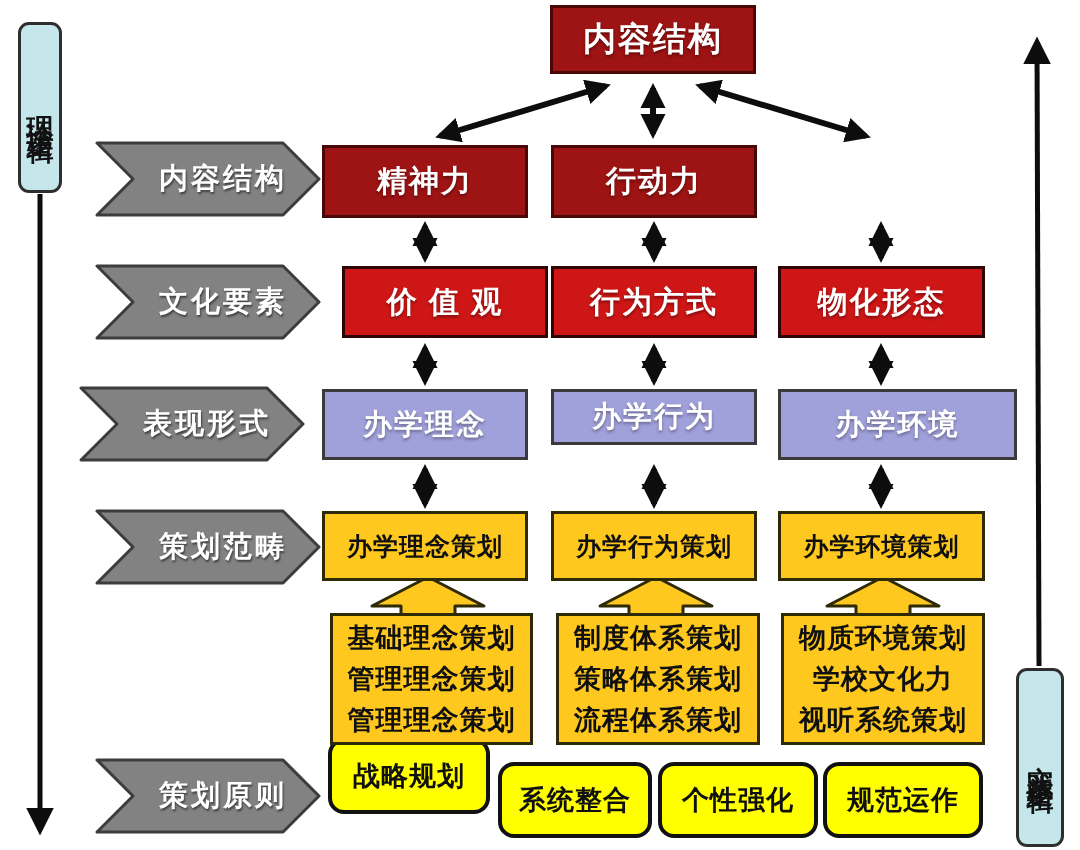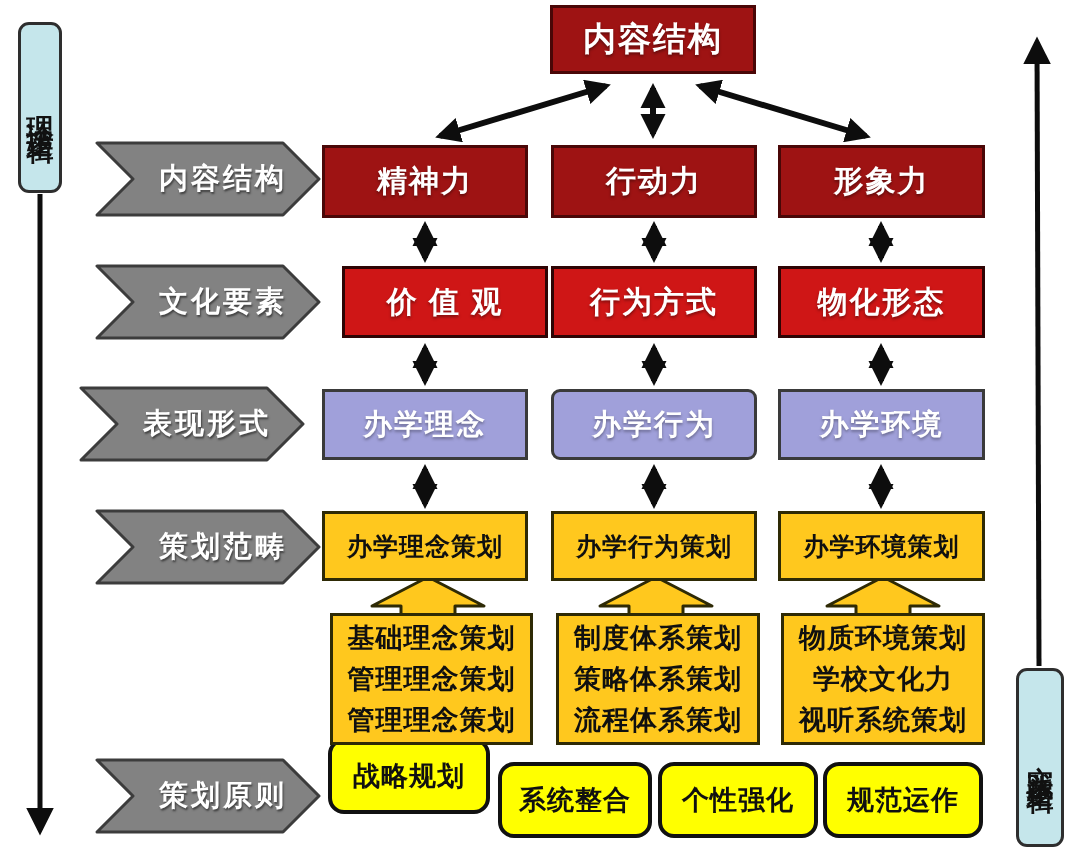--- a/index.html
+++ b/index.html
@@ -130,41 +130,38 @@
     </svg>
     <span class="ch-label">策划原则</span>
   </div>
 
   <div class="box r1" style="left:322px;top:145px;width:206px;height:73px;">
       <span>精神力</span>
     </div>
   <div class="box r1" style="left:551px;top:145px;width:206px;height:73px;">
       <span>行动力</span>
     </div>
-  <div class="box r1" style="left:778px;top:145px;width:207px;height:73px;">
-      <span>形象力</span>
-    </div>
 
   <div class="box r2" style="left:322px;top:266px;width:206px;height:72px;margin-left:20px;">
       <span>价 值 观</span>
     </div>
   <div class="box r2" style="left:551px;top:266px;width:206px;height:72px;">
       <span>行为方式</span>
     </div>
   <div class="box r2" style="left:778px;top:266px;width:207px;height:72px;">
       <span>物化形态</span>
     </div>
 
   <div class="box r3" style="left:322px;top:389px;width:206px;height:71px;">
       <span>办学理念</span>
     </div>
-  <div class="box r3" style="left:551px;top:389px;width:206px;height:71px;border-radius:9px;">
+  <div class="box r3" style="left:551px;top:389px;width:206px;height:56px;">
       <span>办学行为</span>
     </div>
-  <div class="box r3" style="left:778px;top:389px;width:207px;height:71px;">
+  <div class="box r3" style="left:778px;top:389px;width:239px;height:71px;">
       <span>办学环境</span>
     </div>
 
   <div class="box r4" style="left:322px;top:511px;width:206px;height:70px;">
       <span>办学理念策划</span>
     </div>
   <div class="box r4" style="left:551px;top:511px;width:206px;height:70px;">
       <span>办学行为策划</span>
     </div>
   <div class="box r4" style="left:778px;top:511px;width:207px;height:70px;">

